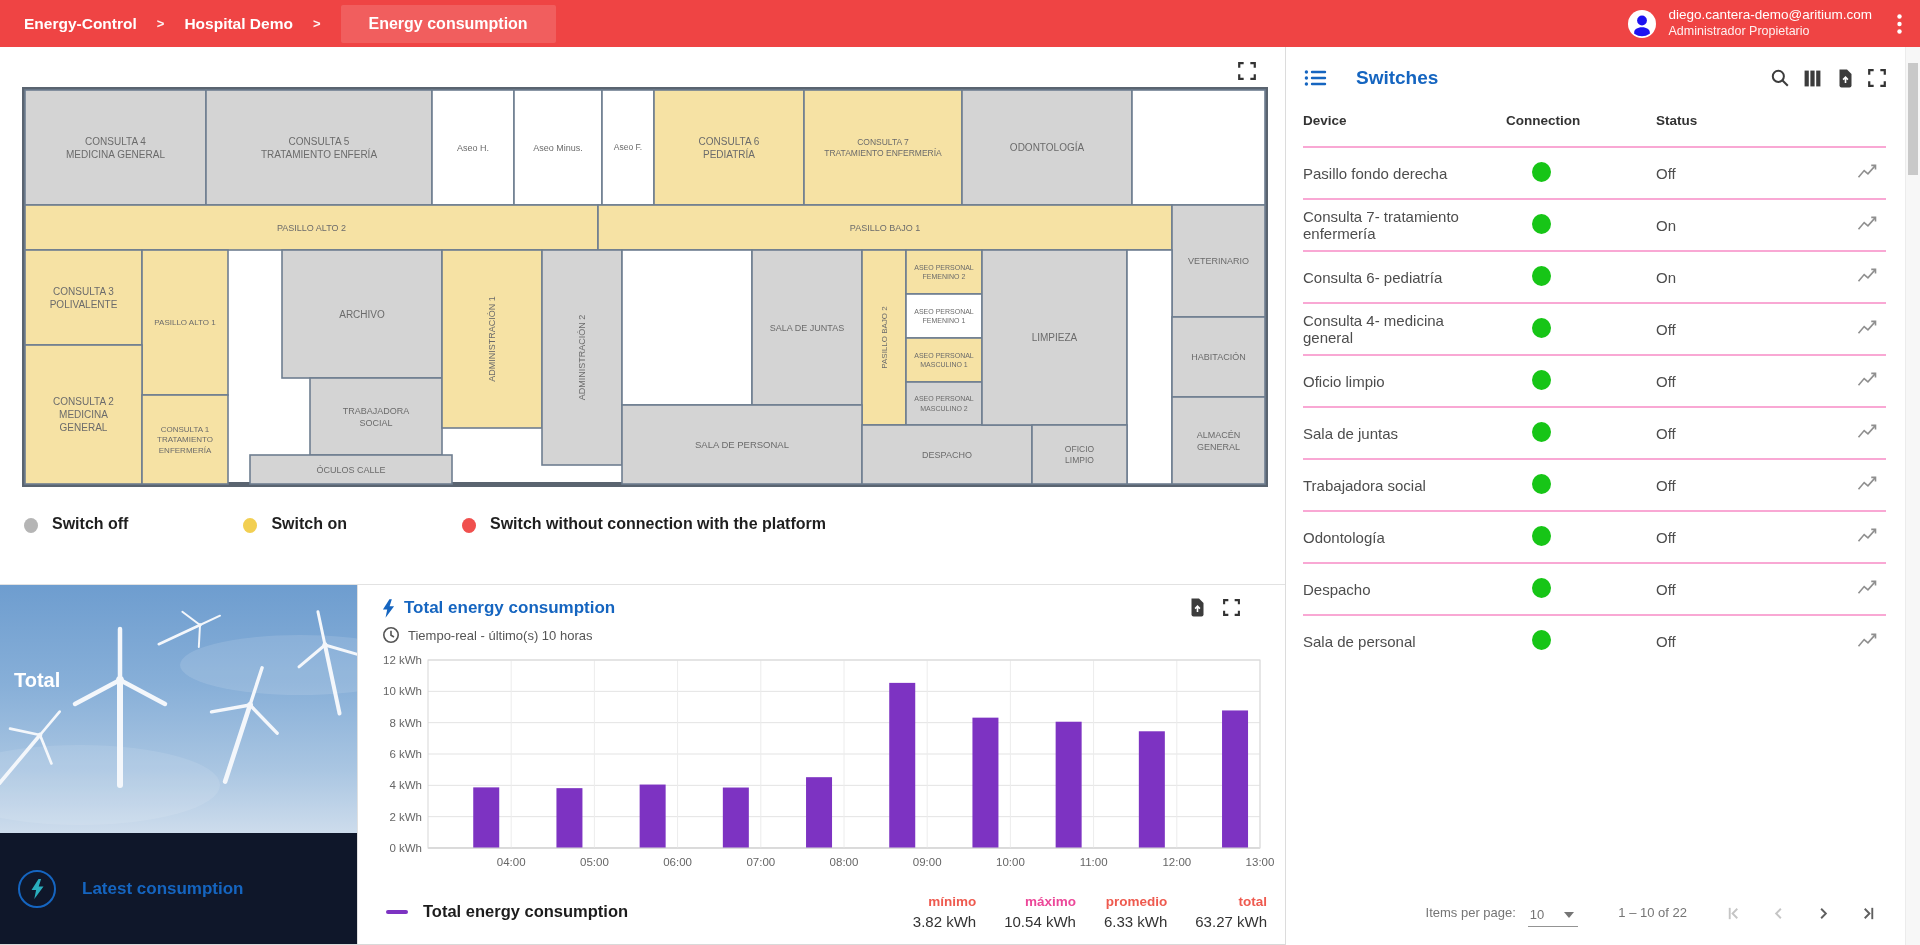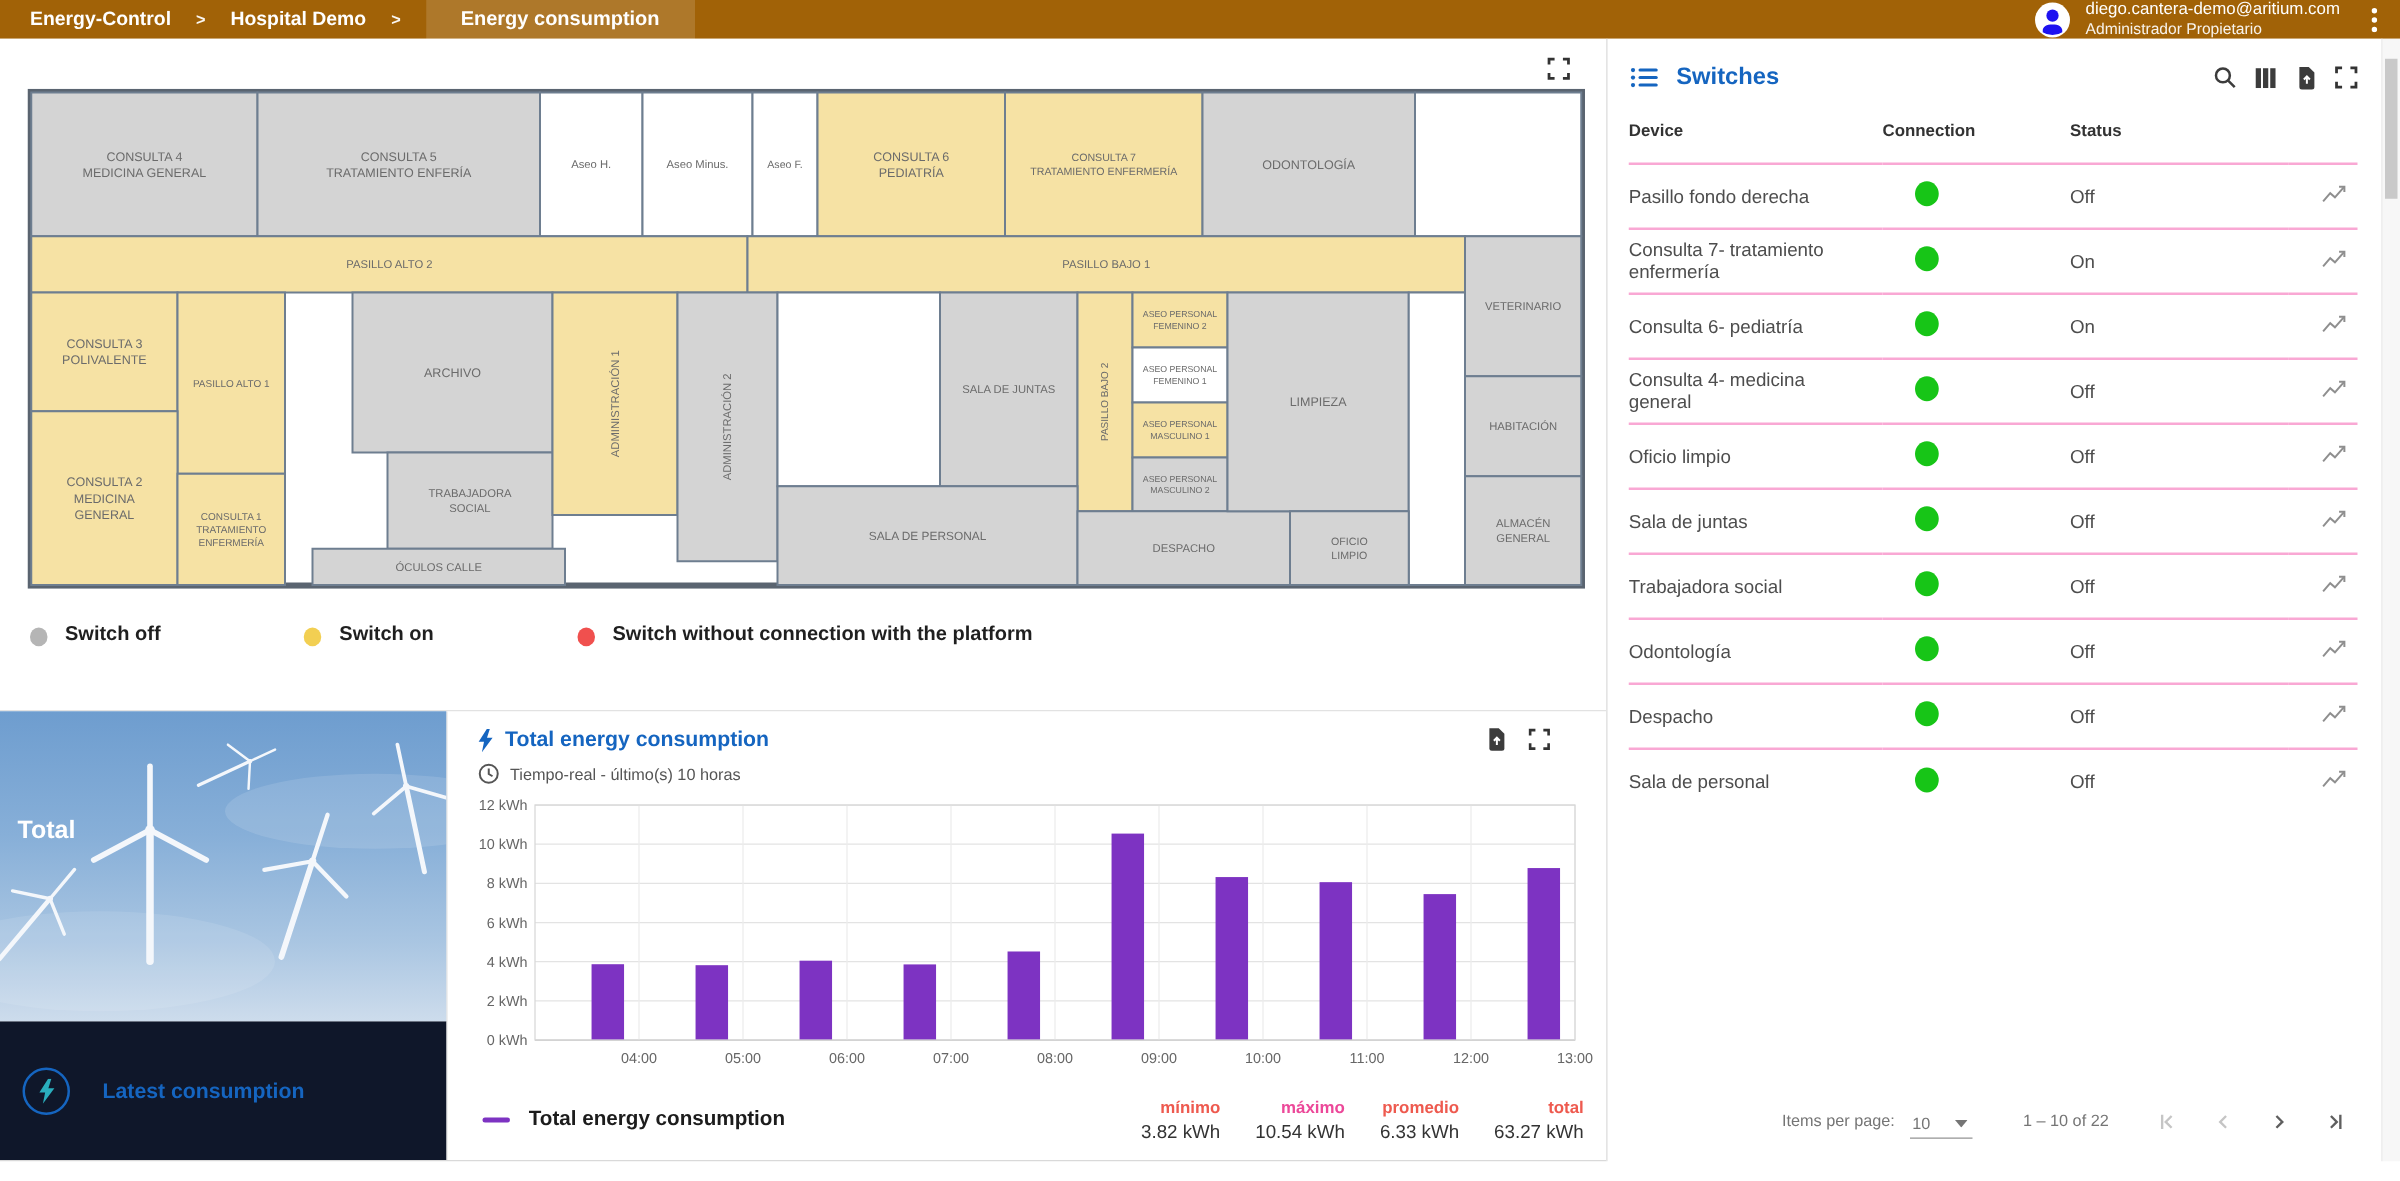--- a/index.html
+++ b/index.html
@@ -1,20 +1,20 @@
 <!DOCTYPE html>
 <html><head>
 <meta charset="utf-8">
 <style>
   * { box-sizing: border-box; margin: 0; padding: 0; }
   html,body { width:1920px; height:945px; overflow:hidden; background:#fff;
     font-family:"Liberation Sans", sans-serif; }
 
   
-  .header { height:31px; background:#a16207; display:flex; align-items:center;
+  .header { height:47px; background:#ef4444; display:flex; align-items:center;
     justify-content:space-between; padding:0 10px 0 24px; color:#fff; }
   .crumbs { display:flex; align-items:center; gap:20px; font-size:15.5px; font-weight:700; }
   .crumb-sep { font-size:13px; font-weight:700; opacity:.95; }
   .crumb-active { background:rgba(255,255,255,.14); padding:10px 28px; border-radius:2px; font-size:16px; }
   .userbox { display:flex; align-items:center; gap:11px; }
   .user-texts { display:flex; flex-direction:column; line-height:1.25; }
   .user-email { font-size:13.5px; }
   .user-role { font-size:12.5px; opacity:.92; }
   .kebab { margin:0 8px 0 14px; cursor:pointer; }
 
@@ -52,21 +52,21 @@
   .chart-footer { display:flex; align-items:flex-start; margin-top:4px; padding-right:18px; }
   .chart-legend { display:flex; align-items:center; gap:15px; margin-left:4px; margin-top:8px;
     font-size:16.5px; font-weight:700; color:#1c1c1c; }
   .legend-dash { width:22px; height:4px; border-radius:2px; }
   .chart-stats { margin-left:auto; display:flex; gap:28px; text-align:right; }
   .stat-label { color:#ee5a4f; font-size:13.5px; font-weight:700; }
   .stat-value { color:#333; font-size:15px; margin-top:4px; }
 
   
   .switches { width:620px; border-left:1px solid #dcdcdc; position:relative; background:#fff; }
-  .sw-header { display:flex; align-items:center; padding:20px 18px 10px 17px; }
+  .sw-header { display:flex; align-items:center; padding:20px 18px 10px 17px;gap:15px; }
   .sw-title { color:#1565c0; font-size:19px; font-weight:700; margin-left:14px; }
   .sw-icons { margin-left:auto; display:flex; gap:13px; align-items:center; }
   .sw-icons > * { cursor:pointer; }
   .sw-table { border-collapse:collapse; margin:6px 20px 0 17px; width:583px; table-layout:fixed; }
   .sw-table th { text-align:left; font-size:13.5px; color:#333; font-weight:700; padding:8px 0 18px; }
   .sw-table td { height:52px; border-top:2px solid #f9a8d4; font-size:15px; color:#4d4d4d;
     padding:4px 8px 4px 0; }
   .col-device { width:203px; } .col-conn { width:150px; } .col-status { width:175px; } .col-icon { width:55px; }
   .conn-dot { width:19px; height:20px; border-radius:50%; display:inline-block; margin-left:26px; }
   .row-icon-cell { text-align:right; }

